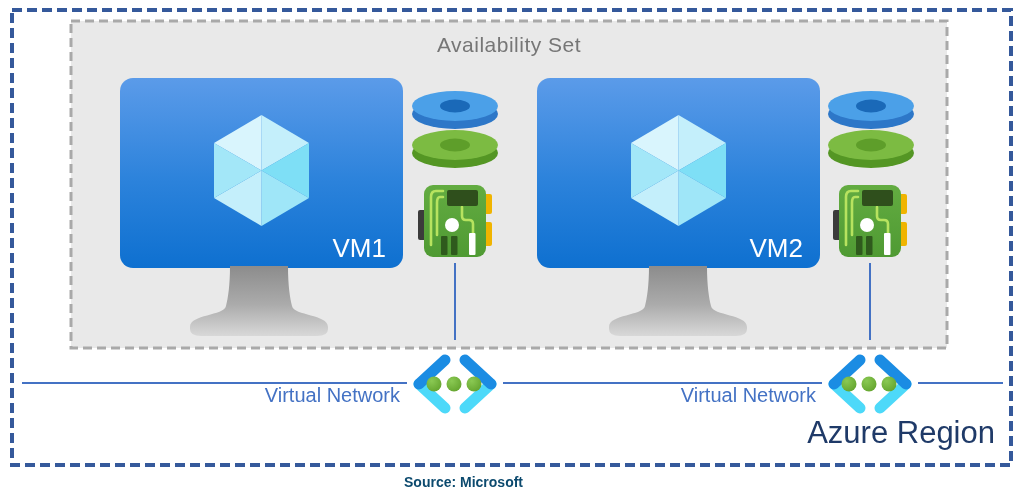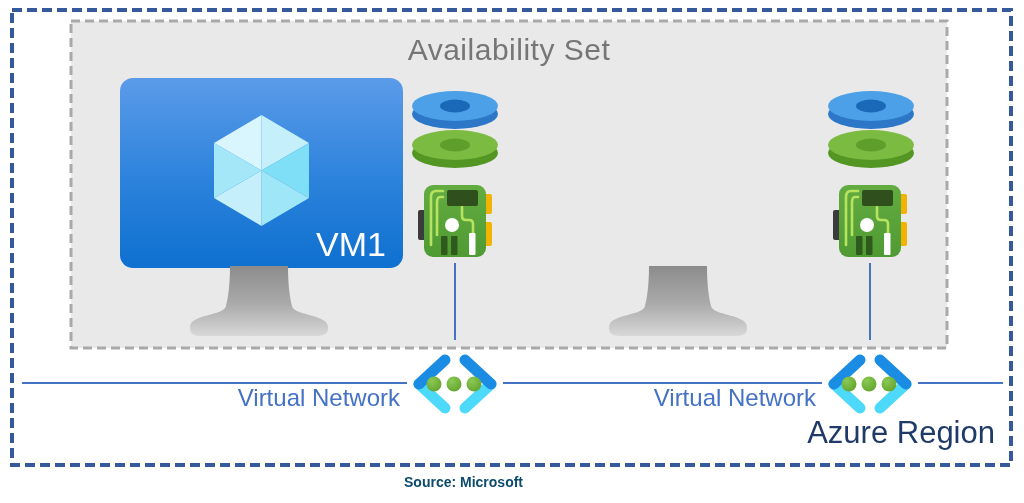--- a/index.html
+++ b/index.html
@@ -3,43 +3,43 @@
 <meta charset="utf-8">
 <style>
   html,body{margin:0;padding:0;background:#fff;}
   .canvas{
     position:relative;width:1024px;height:503px;background:#ffffff;
     font-family:"Liberation Sans",sans-serif;overflow:hidden;
   }
   .borders{position:absolute;left:0;top:0;}
   .as-title{
     position:absolute;left:71px;top:33px;width:876px;text-align:center;
-    font-size:30px;color:#767676;letter-spacing:.5px;
+    font-size:21px;color:#767676;letter-spacing:.5px;
   }
   .vm-screen{
     position:absolute;top:78px;width:283px;height:190px;border-radius:13px;
     background:linear-gradient(180deg,#5B9BE9 0%,#2B82DB 55%,#0E70D0 100%);
   }
   .vm1{left:120px}.vm2{left:537px}
-  .vm-label{position:absolute;right:17px;bottom:4px;color:#fff;font-size:34px;}
+  .vm-label{position:absolute;right:17px;bottom:4px;color:#fff;font-size:26px;}
   .cube{position:absolute;left:93px;top:36px;}
   .stand{position:absolute;top:266px;}
   .stand1{left:184px}.stand2{left:603px}
   .disks{position:absolute;top:86px;}
   .disks1{left:409px}.disks2{left:825px}
   .nic{position:absolute;top:183px;}
   .nic1{left:418px}.nic2{left:833px}
   .vline{position:absolute;top:263px;width:2px;height:77px;background:#4472C4;}
   .vline1{left:454px}.vline2{left:869px}
   .hline{position:absolute;top:382px;left:22px;width:981px;height:2px;background:#4472C4;}
   .vnet-icon{position:absolute;top:353px;background:#ffffff;}
   .vneti1{left:407px}.vneti2{left:822px}
   .vnet-label{
     position:absolute;top:384px;width:220px;text-align:right;
-    color:#4472C4;font-size:24px;
+    color:#4472C4;font-size:20px;
   }
   .vnl1{left:180px}.vnl2{left:596px}
   .region-label{position:absolute;top:415px;right:29px;font-size:31px;color:#1F3A68;margin-left:36px;}
   .source{position:absolute;left:404px;top:474px;font-size:14px;font-weight:bold;color:#0c4a6e;}
 </style>
 </head>
 <body>
 
 <div class="canvas">
 
@@ -76,20 +76,31 @@
       <polygon points="96,84 48.5,112 48.5,56.5" fill="#9FE6F8"></polygon>
       <polygon points="48.5,112 1,84 48.5,56.5" fill="#C4EFFB"></polygon>
       <polygon points="1,84 1,29 48.5,56.5" fill="#A3E7F8"></polygon>
     </svg>
     <div class="vm-label">VM1</div>
   </div>
   <svg class="stand stand1" width="150" height="72">
     <path d="M46,0 C46,20 44,32 42,40 C40,50 6,48 6,61 L6,63 Q6,70 17,70 L133,70 Q144,70 144,63 L144,61 C144,48 110,50 108,40 C106,32 104,20 104,0 Z" fill="url(#standGrad)"></path>
   </svg>
 
+  <div class="vm-screen vm2">
+    <svg class="cube" width="97" height="113">
+      <polygon points="48.5,1 1,29 48.5,56.5" fill="#D9F5FD"></polygon>
+      <polygon points="48.5,1 96,29 48.5,56.5" fill="#C4EFFB"></polygon>
+      <polygon points="96,29 96,84 48.5,56.5" fill="#7EDFF6"></polygon>
+      <polygon points="96,84 48.5,112 48.5,56.5" fill="#9FE6F8"></polygon>
+      <polygon points="48.5,112 1,84 48.5,56.5" fill="#C4EFFB"></polygon>
+      <polygon points="1,84 1,29 48.5,56.5" fill="#A3E7F8"></polygon>
+    </svg>
+    <div class="vm-label">VM2</div>
+  </div>
   <svg class="stand stand2" width="150" height="72">
     <path d="M46,0 C46,20 44,32 42,40 C40,50 6,48 6,61 L6,63 Q6,70 17,70 L133,70 Q144,70 144,63 L144,61 C144,48 110,50 108,40 C106,32 104,20 104,0 Z" fill="url(#standGrad)"></path>
   </svg>
 
   <svg class="disks disks1" width="92" height="84">
     <g>
       <ellipse cx="46" cy="28" rx="43" ry="15" fill="#2D77C8"></ellipse>
       <ellipse cx="46" cy="20" rx="43" ry="15" fill="#4BA0E8"></ellipse>
       <ellipse cx="46" cy="20" rx="15" ry="6.5" fill="#1A69B8"></ellipse>
     </g>

